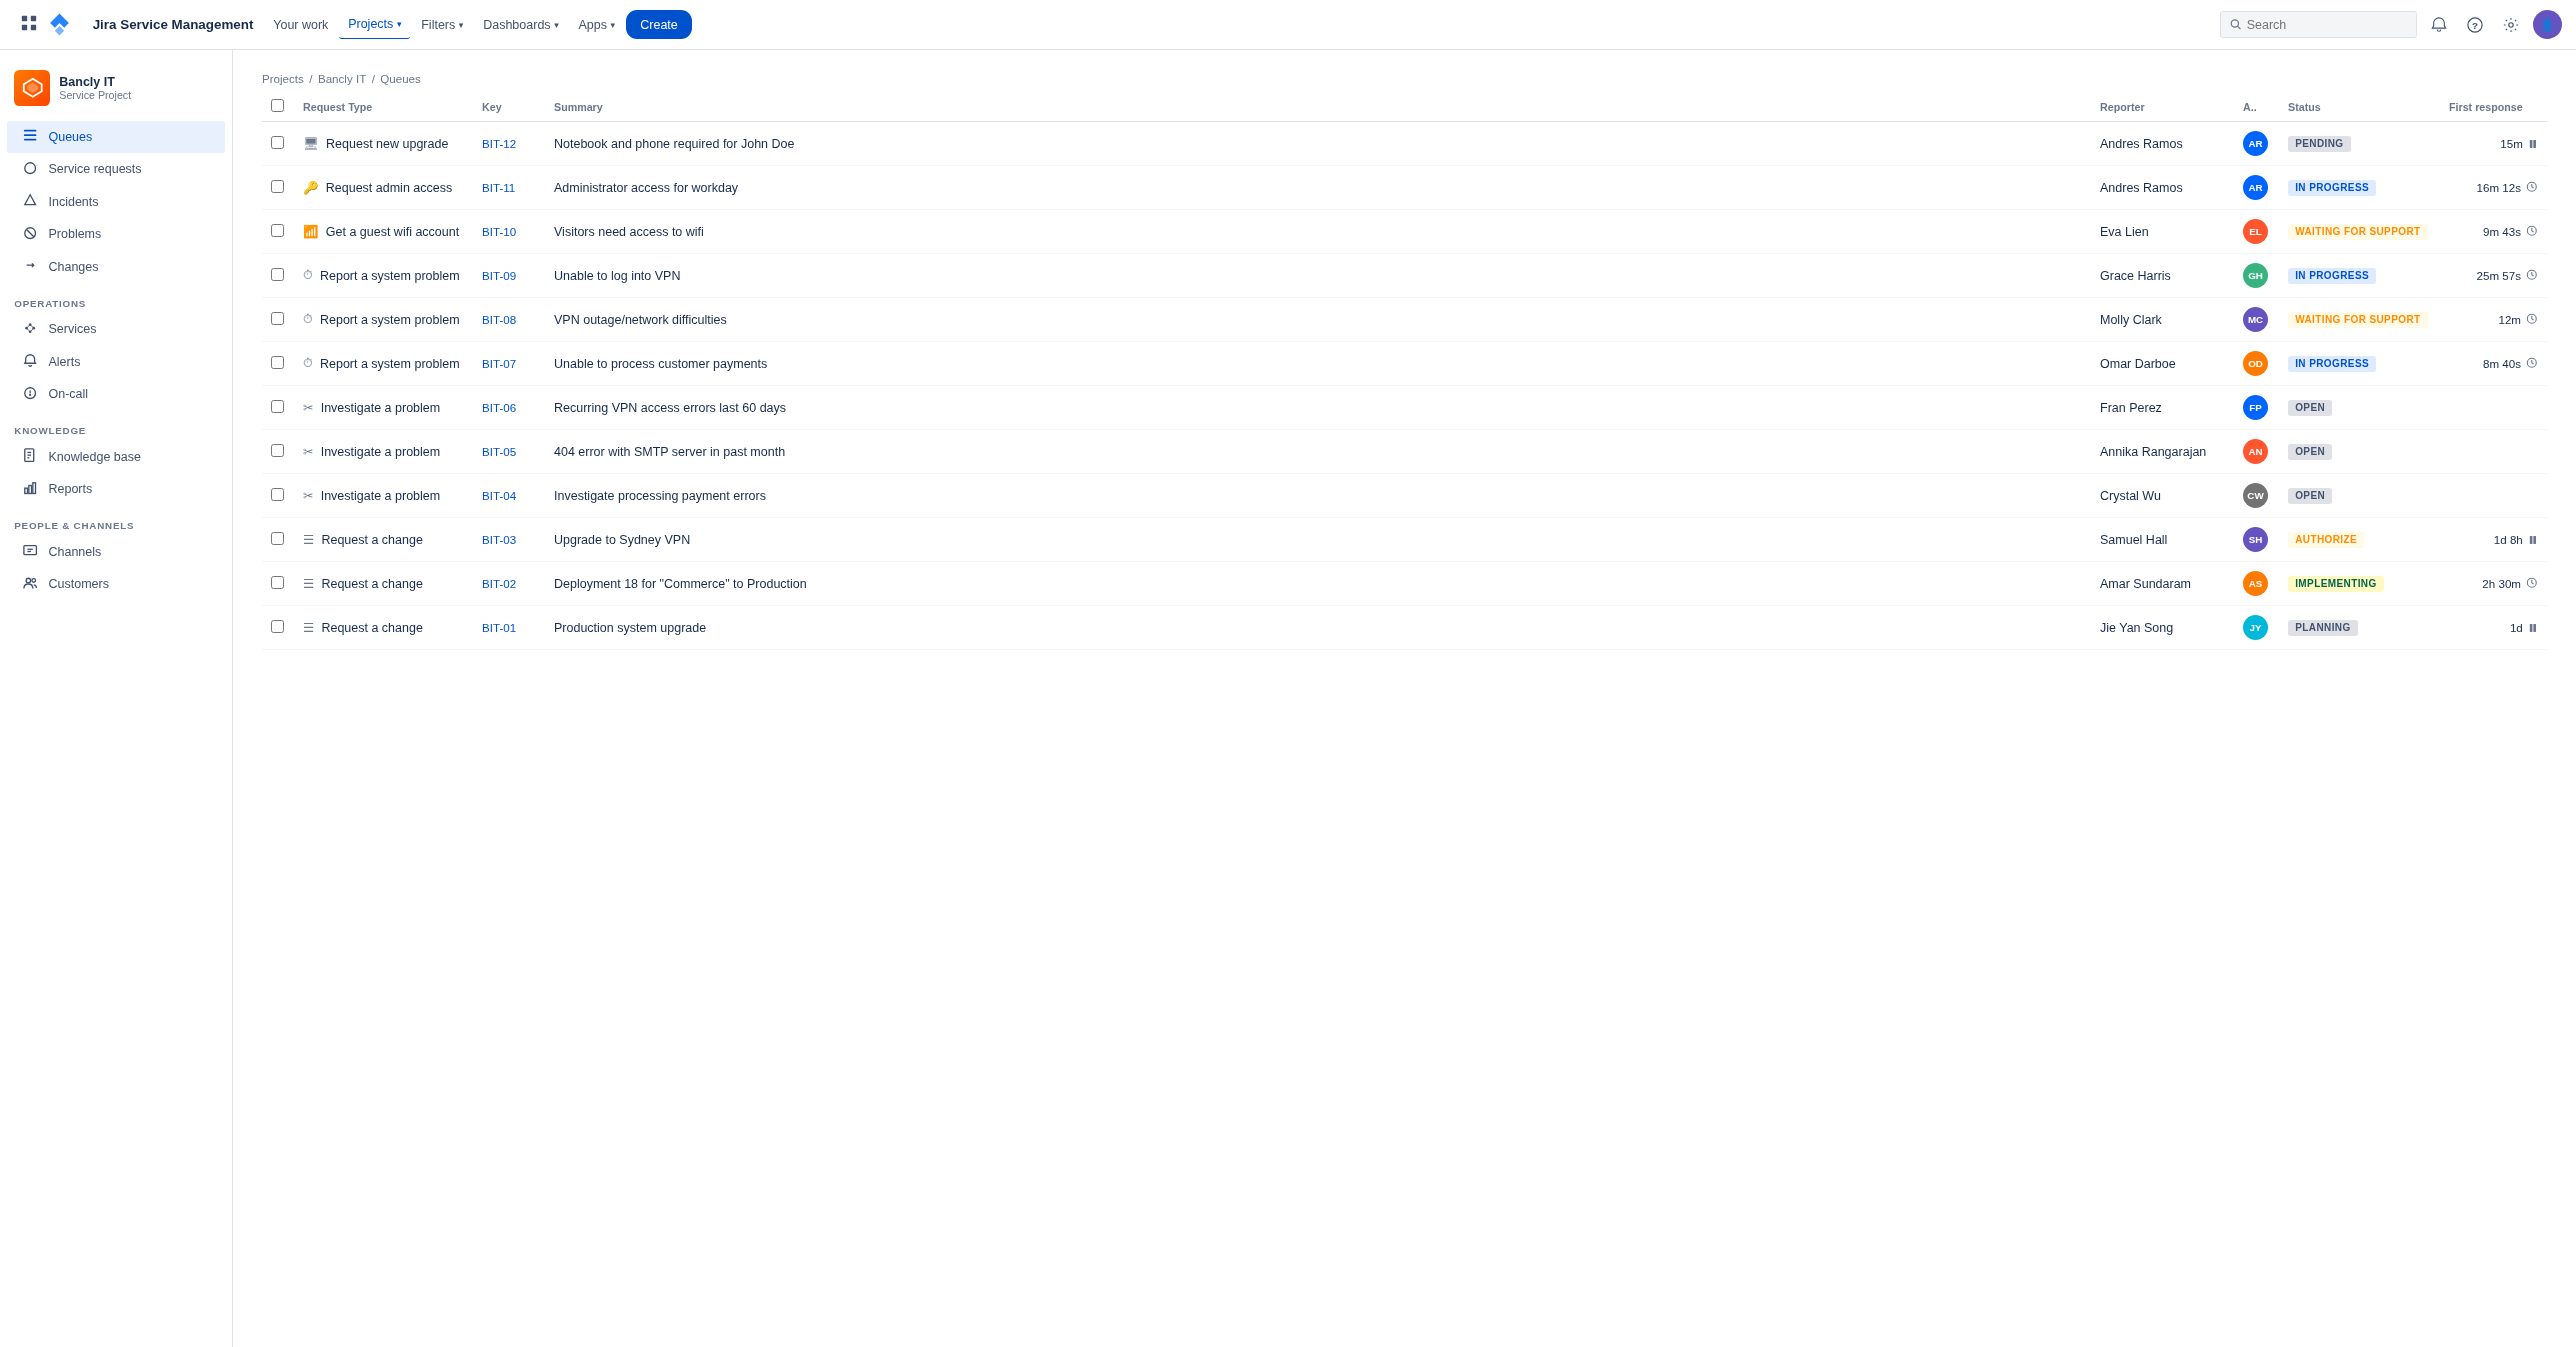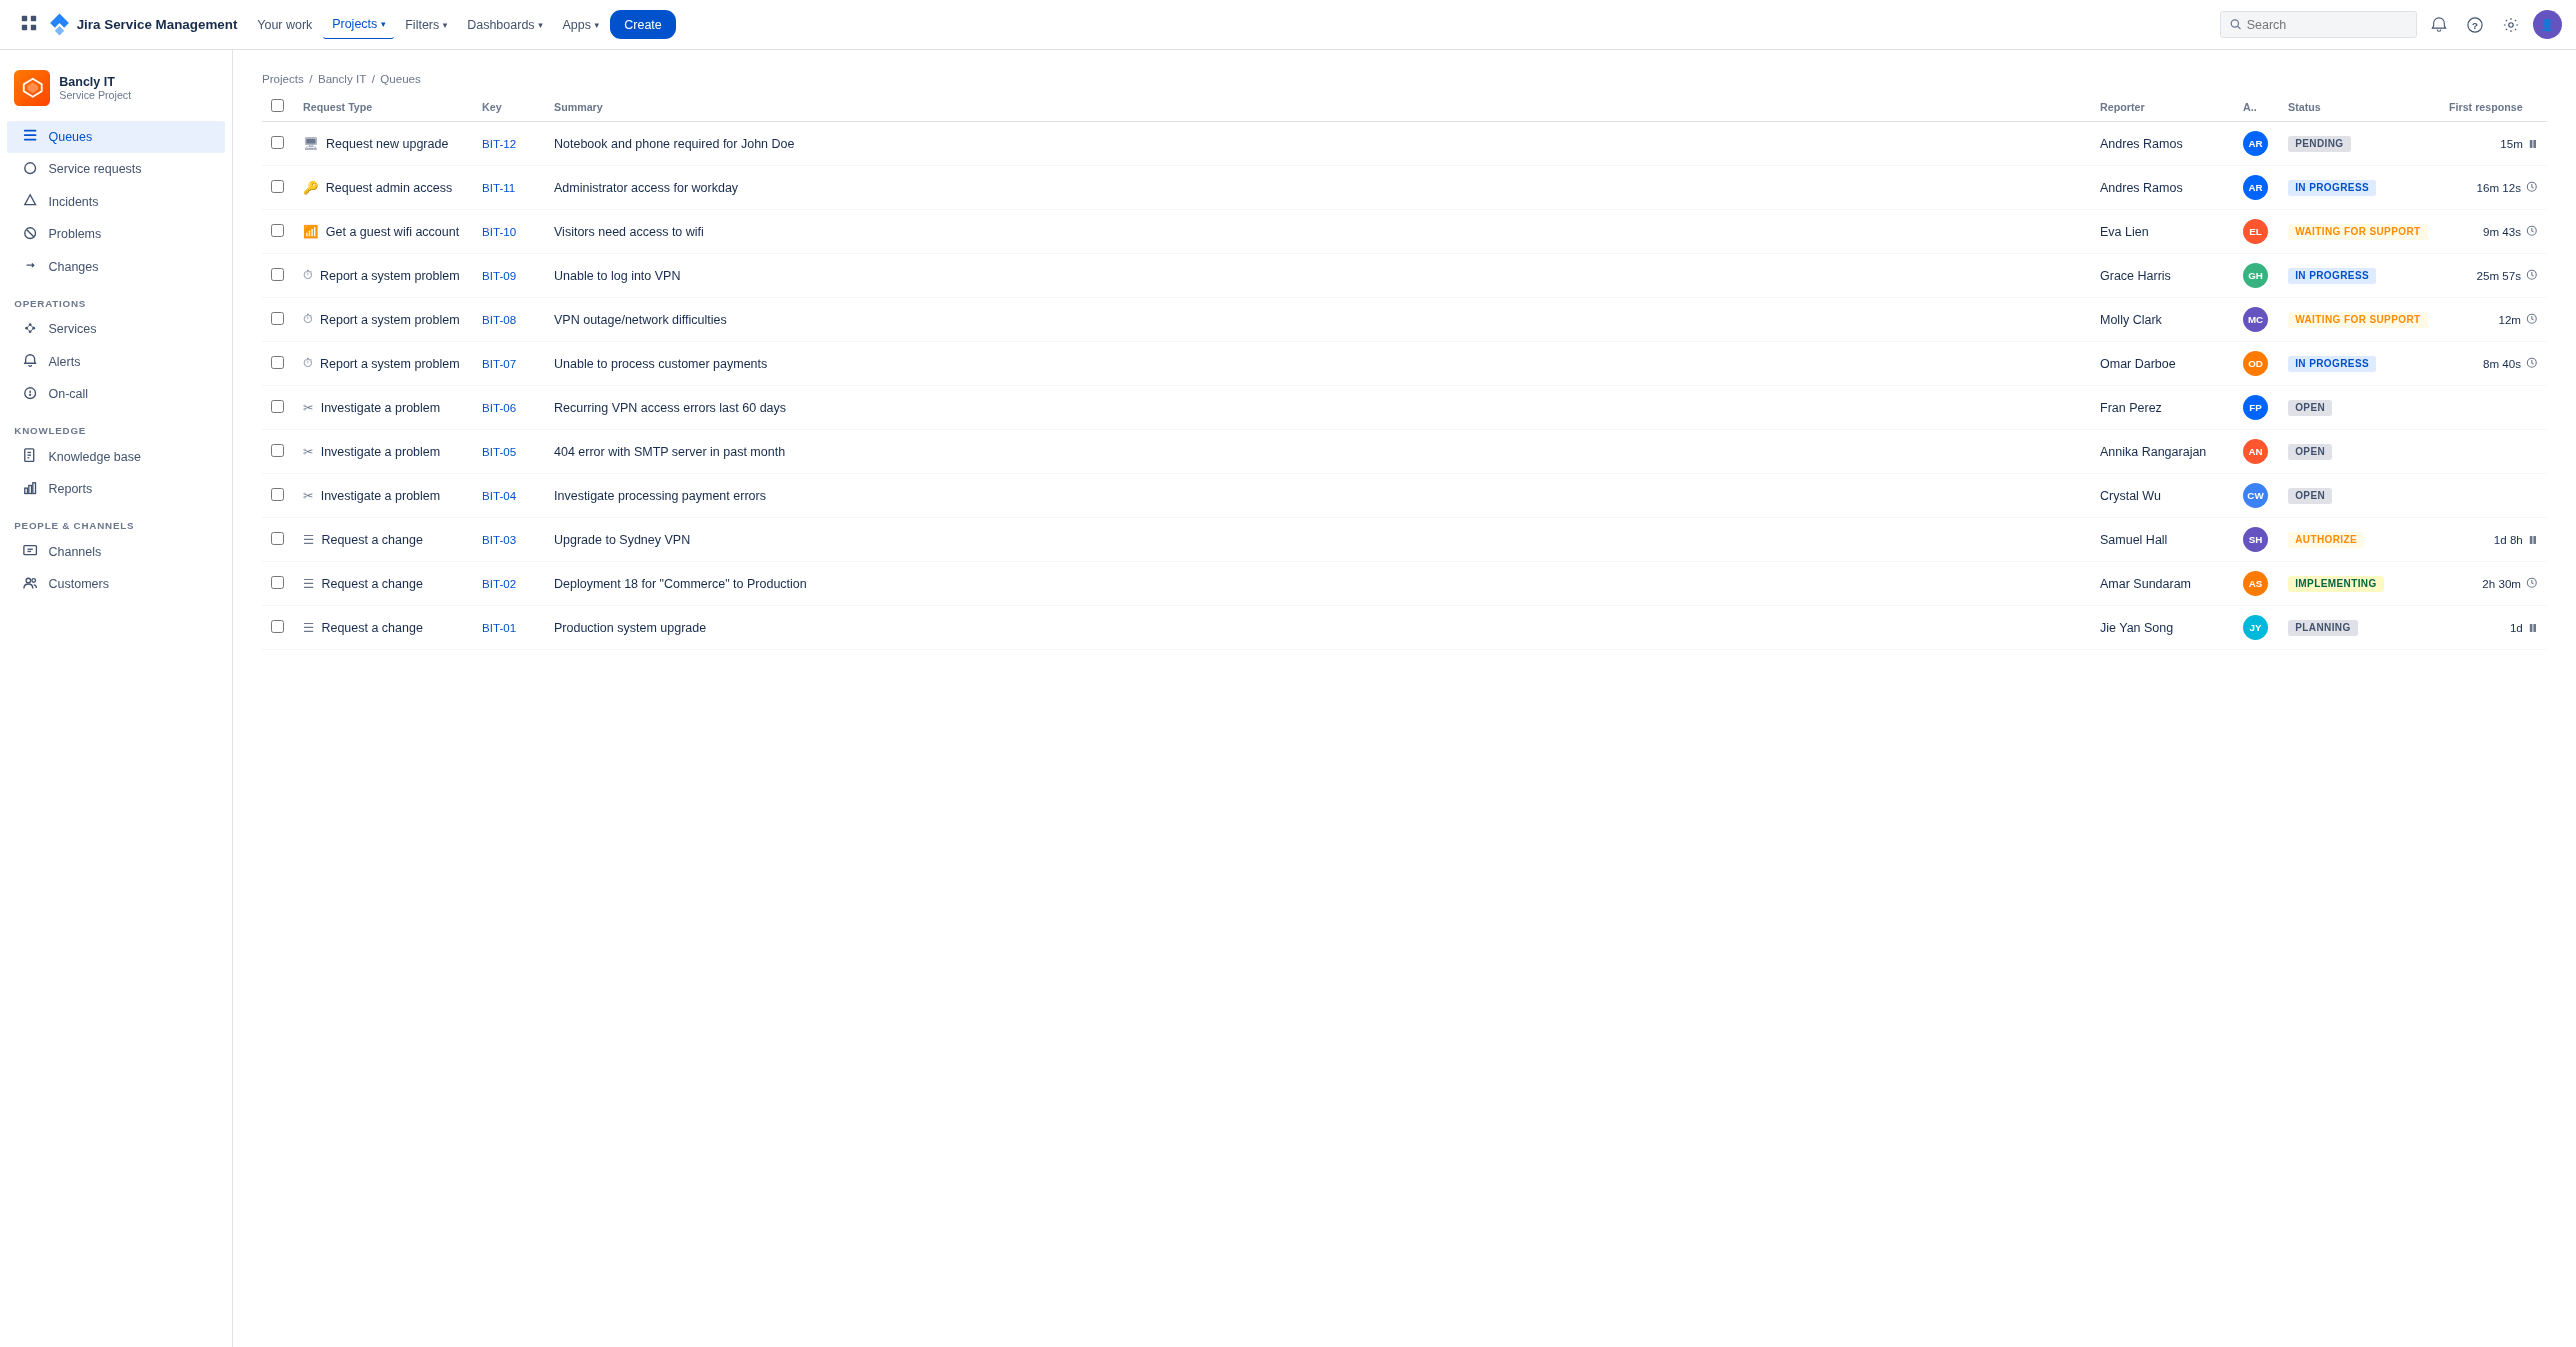--- a/index.html
+++ b/index.html
@@ -5,21 +5,21 @@
     * { box-sizing: border-box; margin: 0; padding: 0; }
     body { font-family: -apple-system, BlinkMacSystemFont, 'Segoe UI', sans-serif; font-size: 12.5px; background: #fff; color: #172b4d; }
 
     
     .topnav {
       display: flex; align-items: center; height: 50px;
       background: #fff; border-bottom: 0.9px solid #dfe1e6;
       padding: 0 14.3px; gap: 3.6px; position: fixed; top: 0; left: 0; right: 0; z-index: 100;
     }
     .topnav-grid-icon { color: #42526e; cursor: pointer; padding: 5.4px; border-radius: 2.7px; }
-    .topnav-logo { display: flex; align-items: center; gap: 5px; margin-right: 7.2px; }
+    .topnav-logo { display: flex; align-items: center; gap: 21px; margin-right: 7.2px; }
     .topnav-logo-icon { width: 25px; height: 25px; }
     .topnav-logo-text { font-size: 13.4px; font-weight: 600; color: #172b4d; white-space: nowrap; }
     .topnav-links { display: flex; align-items: center; gap: 1.8px; flex: 1; }
     .topnav-link {
       padding: 7.2px 9px; border-radius: 2.7px; cursor: pointer;
       font-size: 12.5px; color: #42526e; white-space: nowrap;
       display: flex; align-items: center; gap: 3.6px;
     }
     .topnav-link.active { color: #0052cc; border-bottom: 1.8px solid #0052cc; }
     .topnav-create {
@@ -676,21 +676,21 @@
     <td class="col-key">
       <span class="issue-key">BIT-04</span>
     </td>
     <td class="col-summary">
       <span>Investigate processing payment errors</span>
     </td>
     <td class="col-reporter">
       <span class="reporter-name">Crystal Wu</span>
     </td>
     <td class="col-assignee">
-      <div class="avatar-sm" style="background:#3b82f6">CW</div>
+      <div class="avatar-sm" style="background:#737373">CW</div>
     </td>
     <td class="col-status">
       <span class="status-badge status-open">OPEN</span>
     </td>
     <td class="col-response">
       
     </td>
   </tr>
           <tr>
     <td class="col-checkbox">

